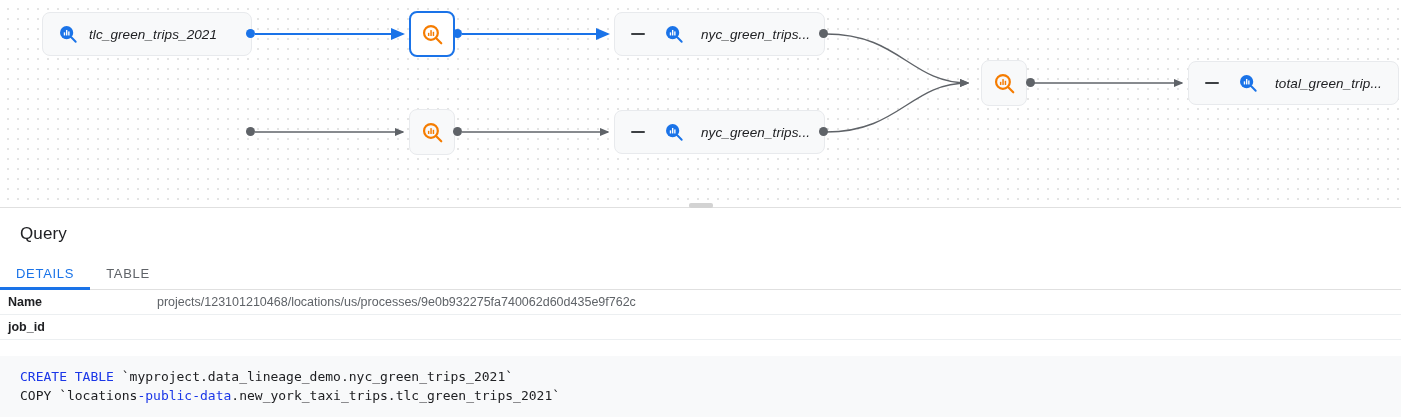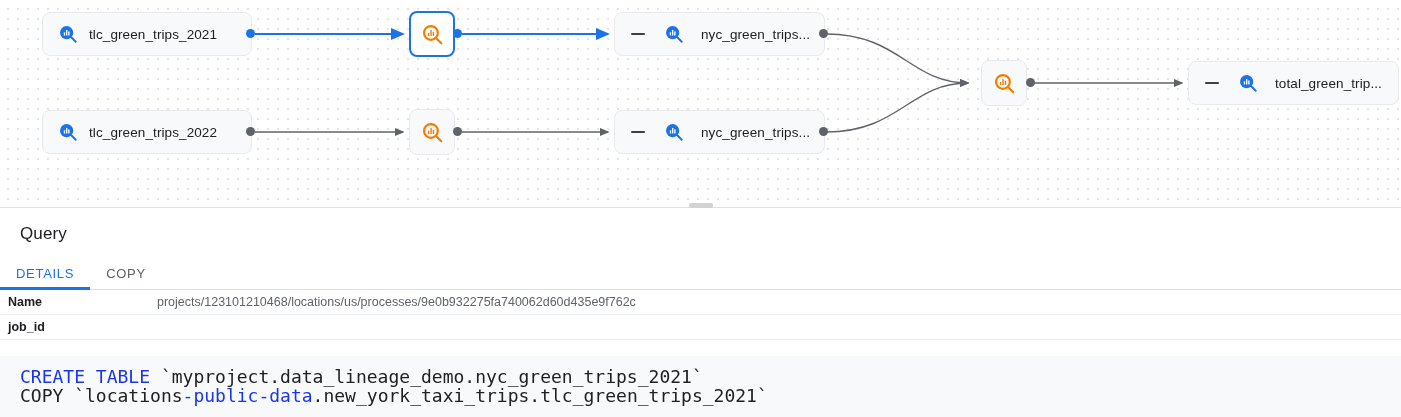--- a/index.html
+++ b/index.html
@@ -35,20 +35,21 @@
 
   .node {
     position: absolute;
     box-sizing: border-box;
     background: #f8f9fa;
     border: 1px solid #e8eaed;
     border-radius: 8px;
     display: flex;
     align-items: center;
     z-index: 2;
+    font-style: italic;
   }
   .node.table-node {
     height: 44px;
     padding: 0 14px;
     gap: 10px;
   }
   .node.process-node {
     width: 46px;
     height: 46px;
     justify-content: center;
@@ -171,21 +172,21 @@
     white-space: nowrap;
     overflow: hidden;
     text-align: right;
   }
 
   #code-block {
     margin-top: 16px;
     background: #f8f9fa;
     padding: 11px 0 12px 20px;
     font-family: "DejaVu Sans Mono", monospace;
-    font-size: 18px;
+    font-size: 13px;
     line-height: 19px;
     color: #202124;
     white-space: pre;
     overflow: hidden;
   }
   .kw { color: #1a36e8; }
 </style>
 </head>
 <body>
 
@@ -223,32 +224,20 @@
         <rect x="7.4" y="10.2" width="1.5" height="3.4" fill="#ffffff"></rect>
         <rect x="9.8" y="7.6" width="1.5" height="6" fill="#ffffff"></rect>
         <rect x="12.2" y="9.2" width="1.5" height="4.4" fill="#ffffff"></rect>
         <path d="M15.6,15.6 L20.4,20.4" stroke="#1a73e8" stroke-width="2.1" stroke-linecap="round"></path>
       </svg>
     </span>
     <span class="node-label">tlc_green_trips_2021</span>
   </div>
   <span class="port blue" style="left:246px; top:29px;"></span>
 
-  <div class="node table-node" style="left:42px; top:110px; width:210px;">
-    <span class="tbl-icon">
-      <svg width="22" height="22" viewBox="0 0 24 24">
-        <circle cx="10.5" cy="10.5" r="7.2" fill="#1a73e8"></circle>
-        <rect x="7.4" y="10.2" width="1.5" height="3.4" fill="#ffffff"></rect>
-        <rect x="9.8" y="7.6" width="1.5" height="6" fill="#ffffff"></rect>
-        <rect x="12.2" y="9.2" width="1.5" height="4.4" fill="#ffffff"></rect>
-        <path d="M15.6,15.6 L20.4,20.4" stroke="#1a73e8" stroke-width="2.1" stroke-linecap="round"></path>
-      </svg>
-    </span>
-    <span class="node-label">tlc_green_trips_2022</span>
-  </div>
   <span class="port" style="left:246px; top:127px;"></span>
 
   <div class="node process-node selected" style="left:409px; top:11px;">
     <span class="proc-icon">
       <svg width="25" height="25" viewBox="0 0 24 24">
         <circle cx="10.5" cy="10.5" r="6.6" fill="none" stroke="#f57c00" stroke-width="2.1"></circle>
         <rect x="7.6" y="10.4" width="1.4" height="3" fill="#f57c00"></rect>
         <rect x="9.9" y="7.8" width="1.4" height="5.6" fill="#f57c00"></rect>
         <rect x="12.2" y="9.4" width="1.4" height="4" fill="#f57c00"></rect>
         <path d="M15.6,15.6 L20.4,20.4" stroke="#f57c00" stroke-width="2.1" stroke-linecap="round"></path>
@@ -328,21 +317,21 @@
   </div>
 </div>
 
 <div id="details-panel">
   <div id="drag-handle"></div>
 
   <div id="panel-title">Query</div>
 
   <div id="tab-bar">
     <div class="tab active">DETAILS</div>
-    <div class="tab">COPY</div>
+    <div class="tab">TABLE</div>
   </div>
 
   <div>
     <div class="kv-row">
       <div class="kv-key">Name</div>
       <div class="kv-val">projects/123101210468/locations/us/processes/9e0b932275fa740062d60d435e9f762c</div>
     </div>
     <div class="kv-row">
       <div class="kv-key">job_id</div>
     </div>

